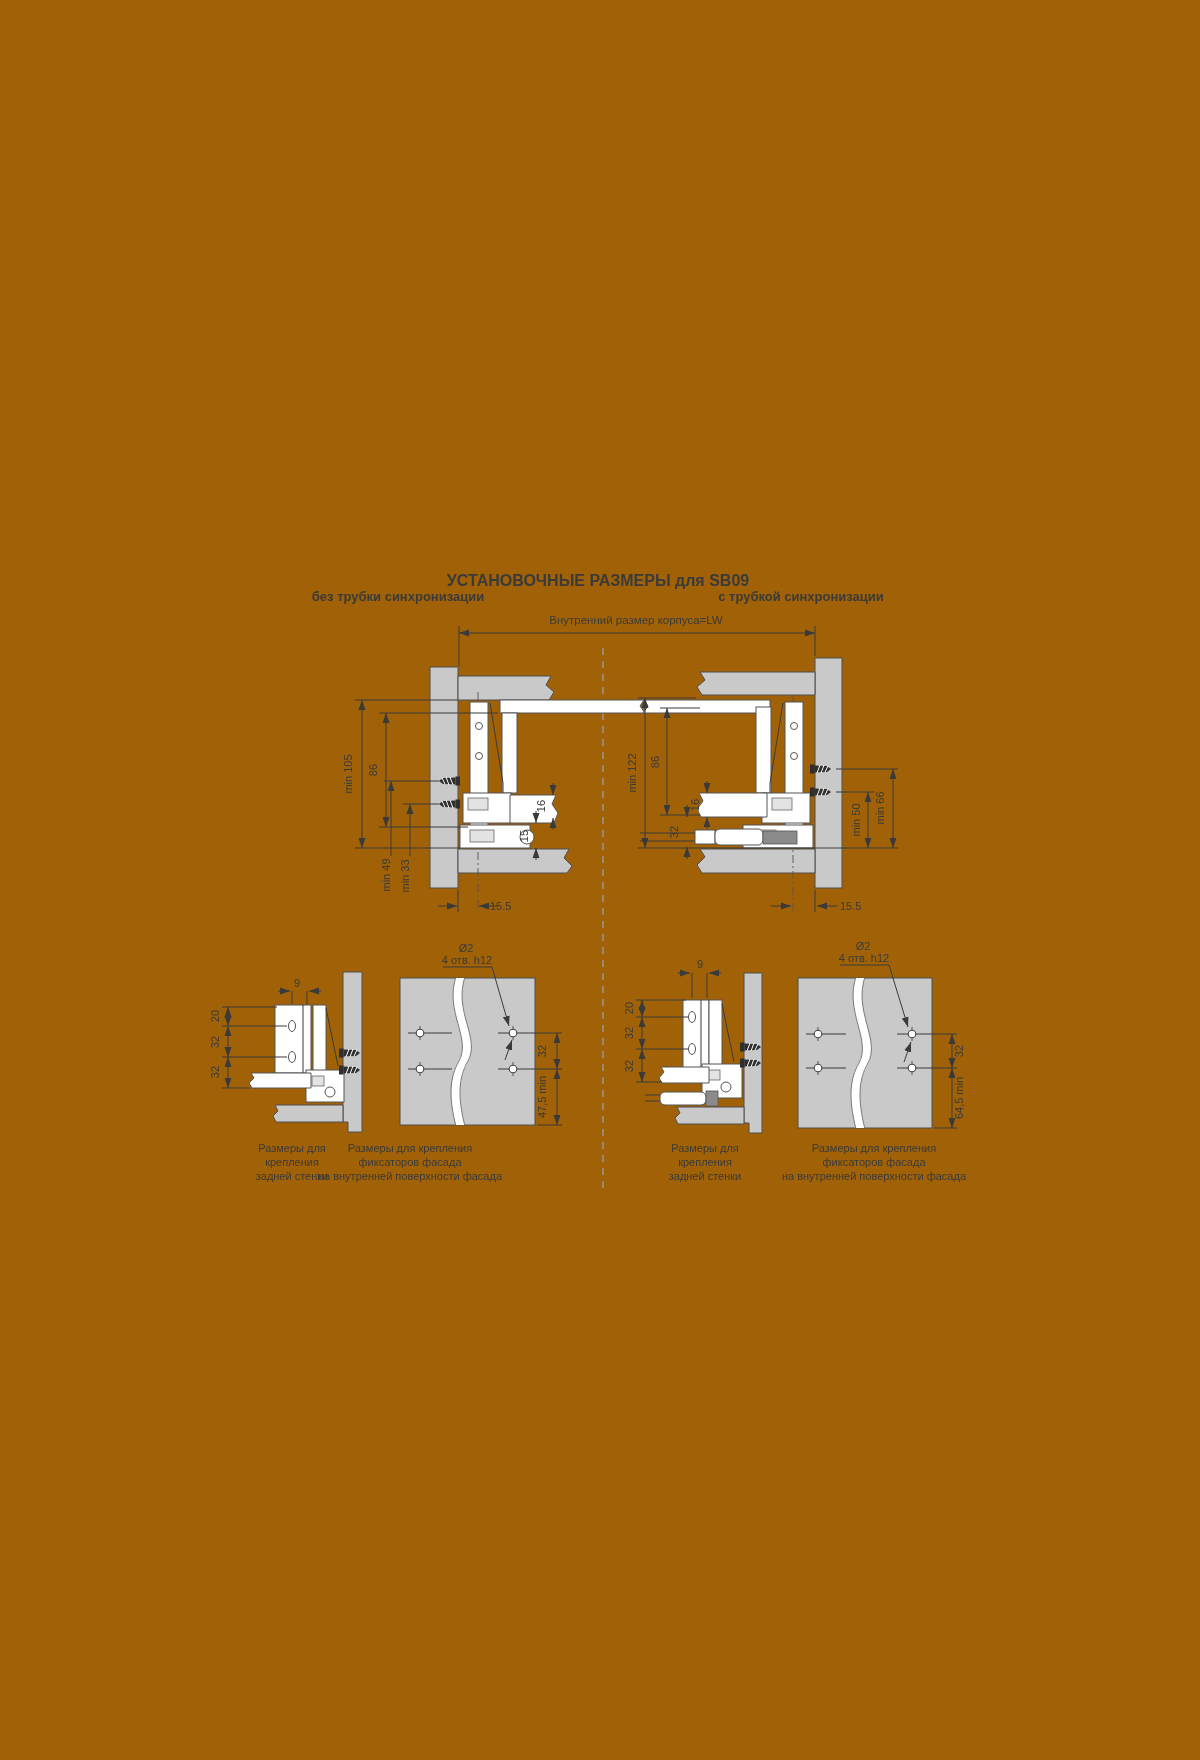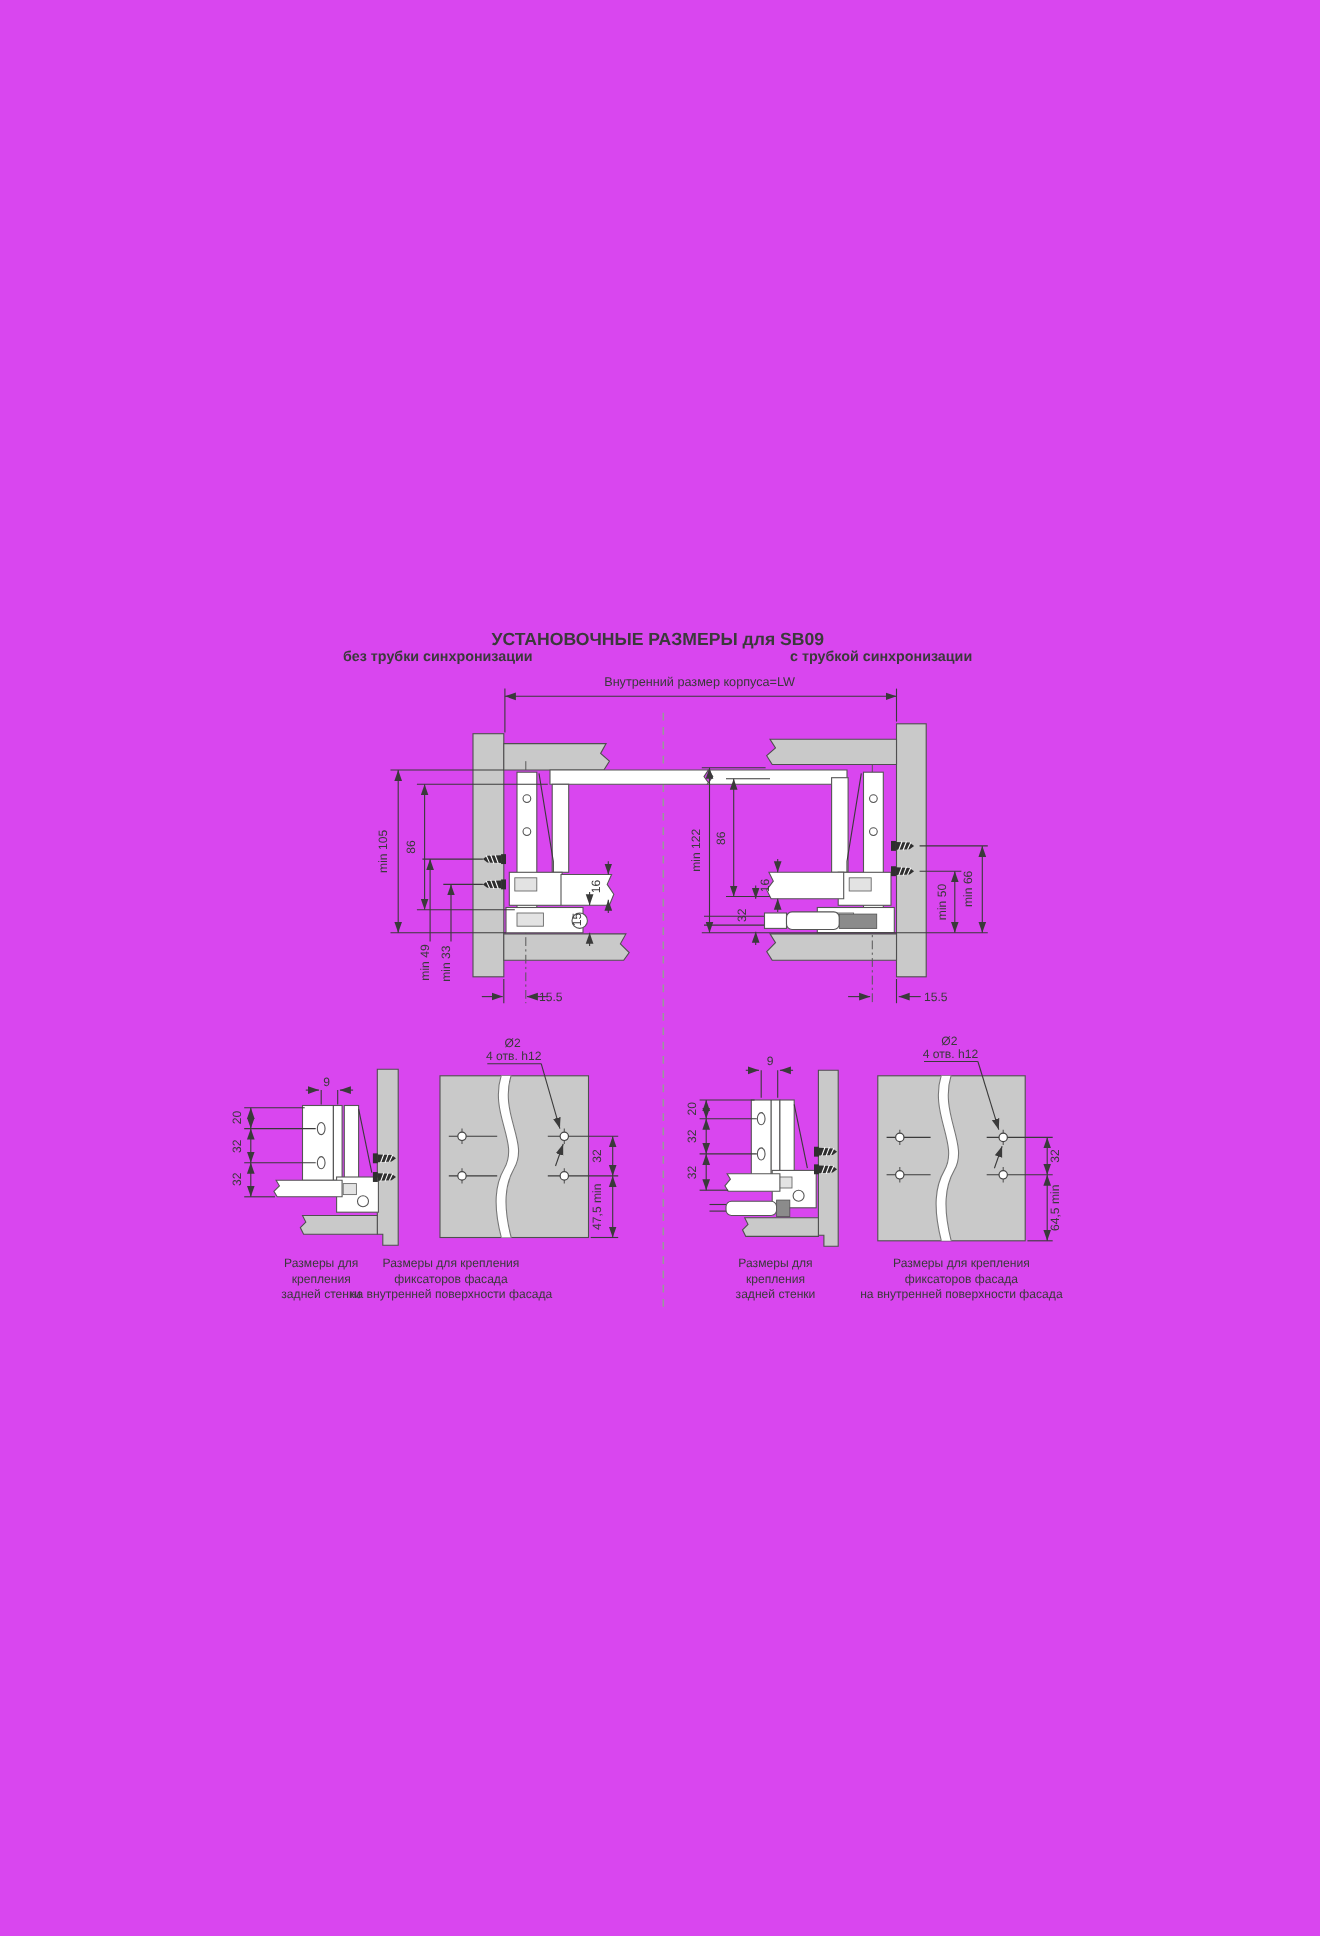--- a/index.html
+++ b/index.html
@@ -1,16 +1,16 @@
 <!DOCTYPE html>
 <html><head>
 <meta charset="utf-8">
 <style>
   html,body{margin:0;padding:0;background:#fff;}
-  .page{position:relative;width:1200px;height:1760px;background:#d946ef;overflow:hidden;}
+  .page{position:relative;width:1200px;height:1760px;background:#a16207;overflow:hidden;}
   svg{position:absolute;left:0;top:0;}
   svg text{font-family:"Liberation Sans","DejaVu Sans",sans-serif;fill:#3a3a3a;}
   .title{font-size:16px;font-weight:bold;}
   .sub{font-size:13px;font-weight:bold;}
   .lw{font-size:11.5px;}
   .dim{font-size:11px;}
   .cap{font-size:11px;}
   .ln{stroke:#3a3a3a;stroke-width:1;fill:none;}
   .panel{fill:#c9c9c9;stroke:#4f4f4f;stroke-width:1;}
   .mech{fill:#ffffff;stroke:#555;stroke-width:1;}

